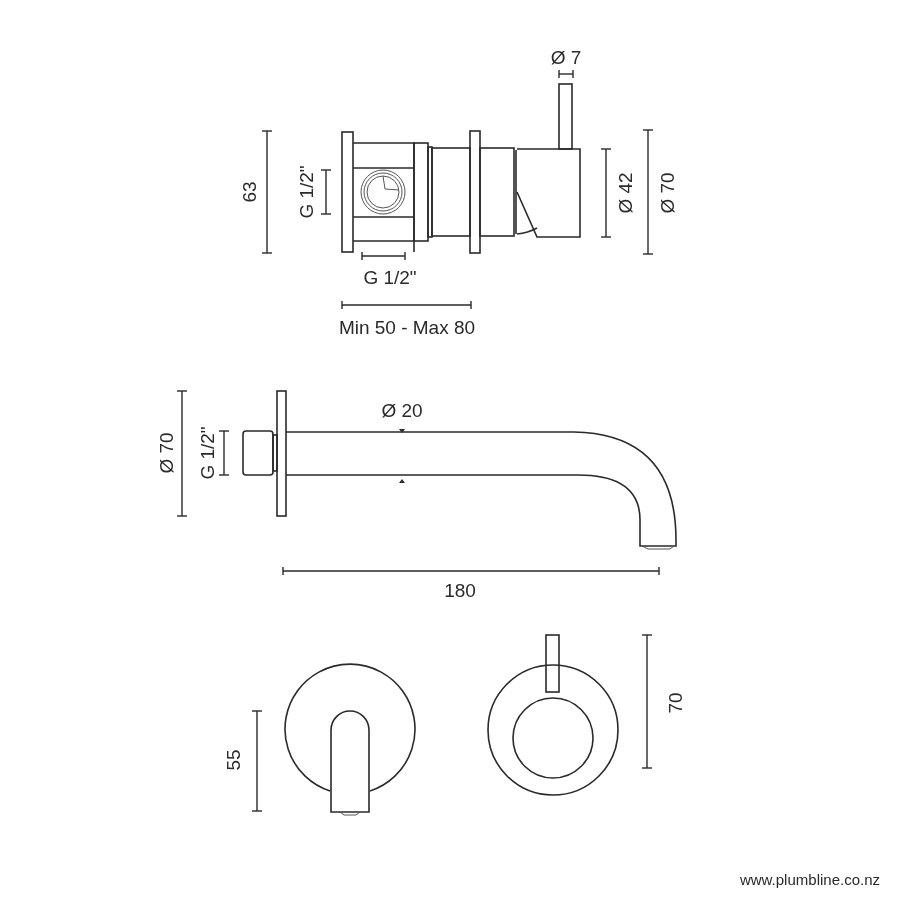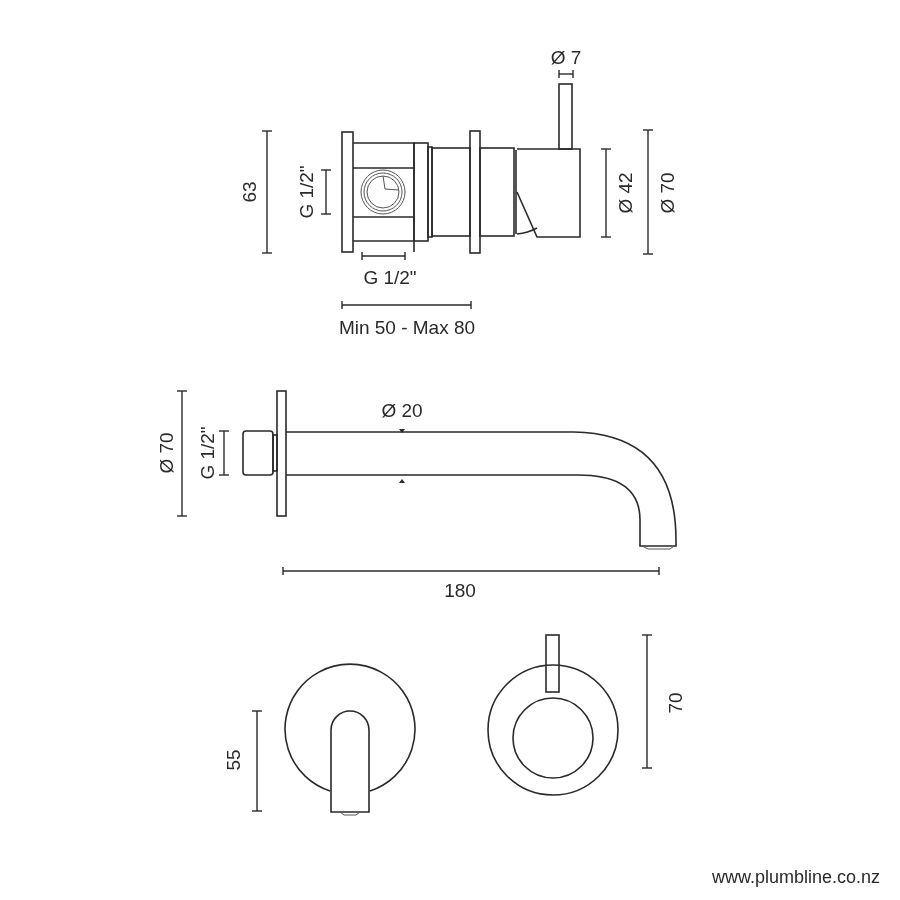--- a/index.html
+++ b/index.html
@@ -2,21 +2,21 @@
 <html><head>
 <meta charset="utf-8">
 <style>
   html, body { margin: 0; padding: 0; background: #ffffff; }
   body { width: 900px; height: 900px; position: relative; overflow: hidden; font-family: "Liberation Sans", sans-serif; }
   svg { position: absolute; left: 0; top: 0; }
   .ln { stroke: #2a2a2a; stroke-width: 1.6; fill: none; }
   .thin { stroke: #555; stroke-width: 1; fill: none; }
   .dim { stroke: #2a2a2a; stroke-width: 1.4; fill: none; }
   .lbl { font-family: "Liberation Sans", sans-serif; font-size: 19px; fill: #2a2a2a; }
-  .url { position: absolute; right: 20px; bottom: 12px; font-size: 18px; color: #2a2a2a; font-family: "Liberation Sans", sans-serif; }
+  .url { position: absolute; right: 20px; bottom: 12px; font-size: 15px; color: #2a2a2a; font-family: "Liberation Sans", sans-serif; }
 </style>
 </head>
 <body>
 
 <svg width="900" height="900" viewBox="0 0 900 900">
 
   <g>
 
     <line class="dim" x1="267" y1="131" x2="267" y2="253"></line>
     <line class="dim" x1="262" y1="131" x2="272" y2="131"></line>

